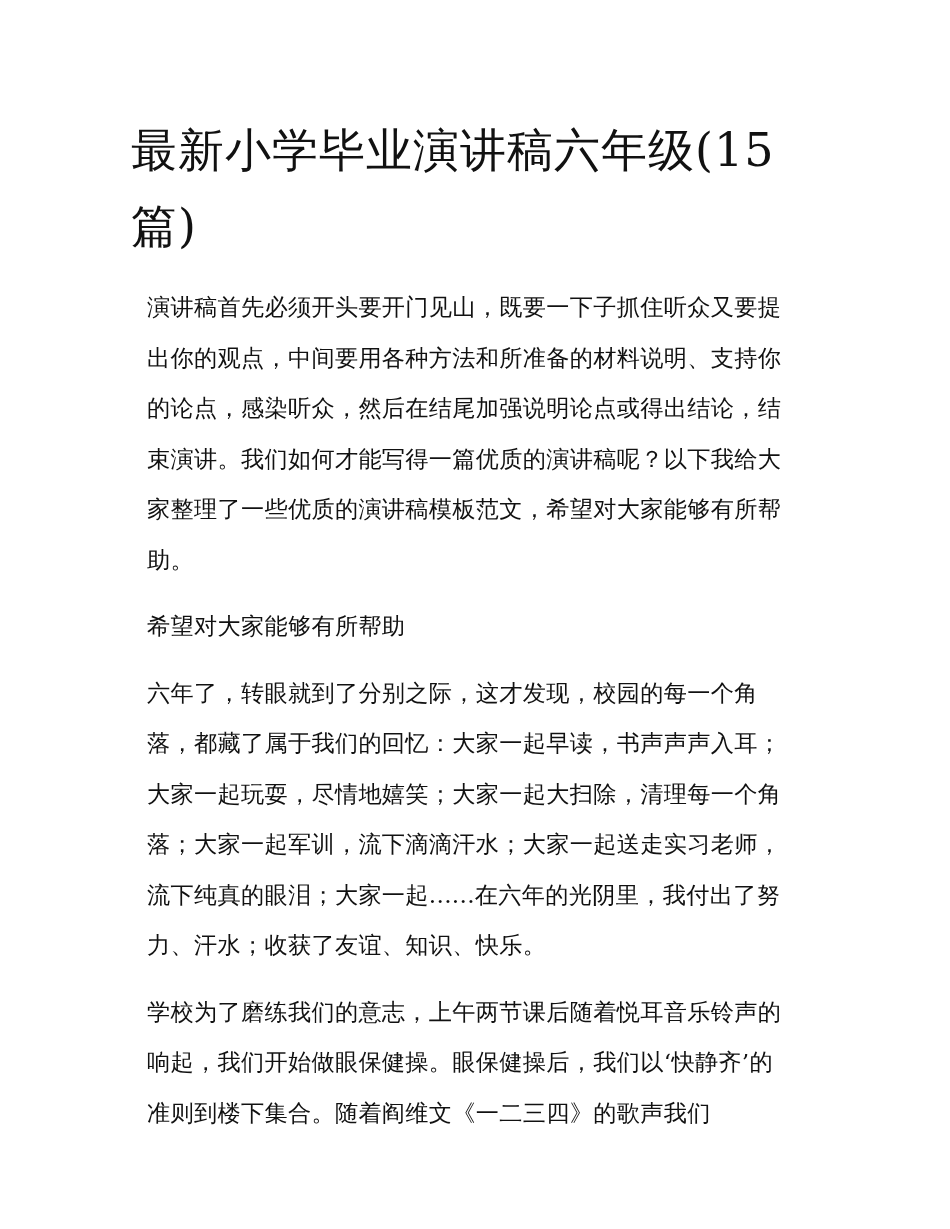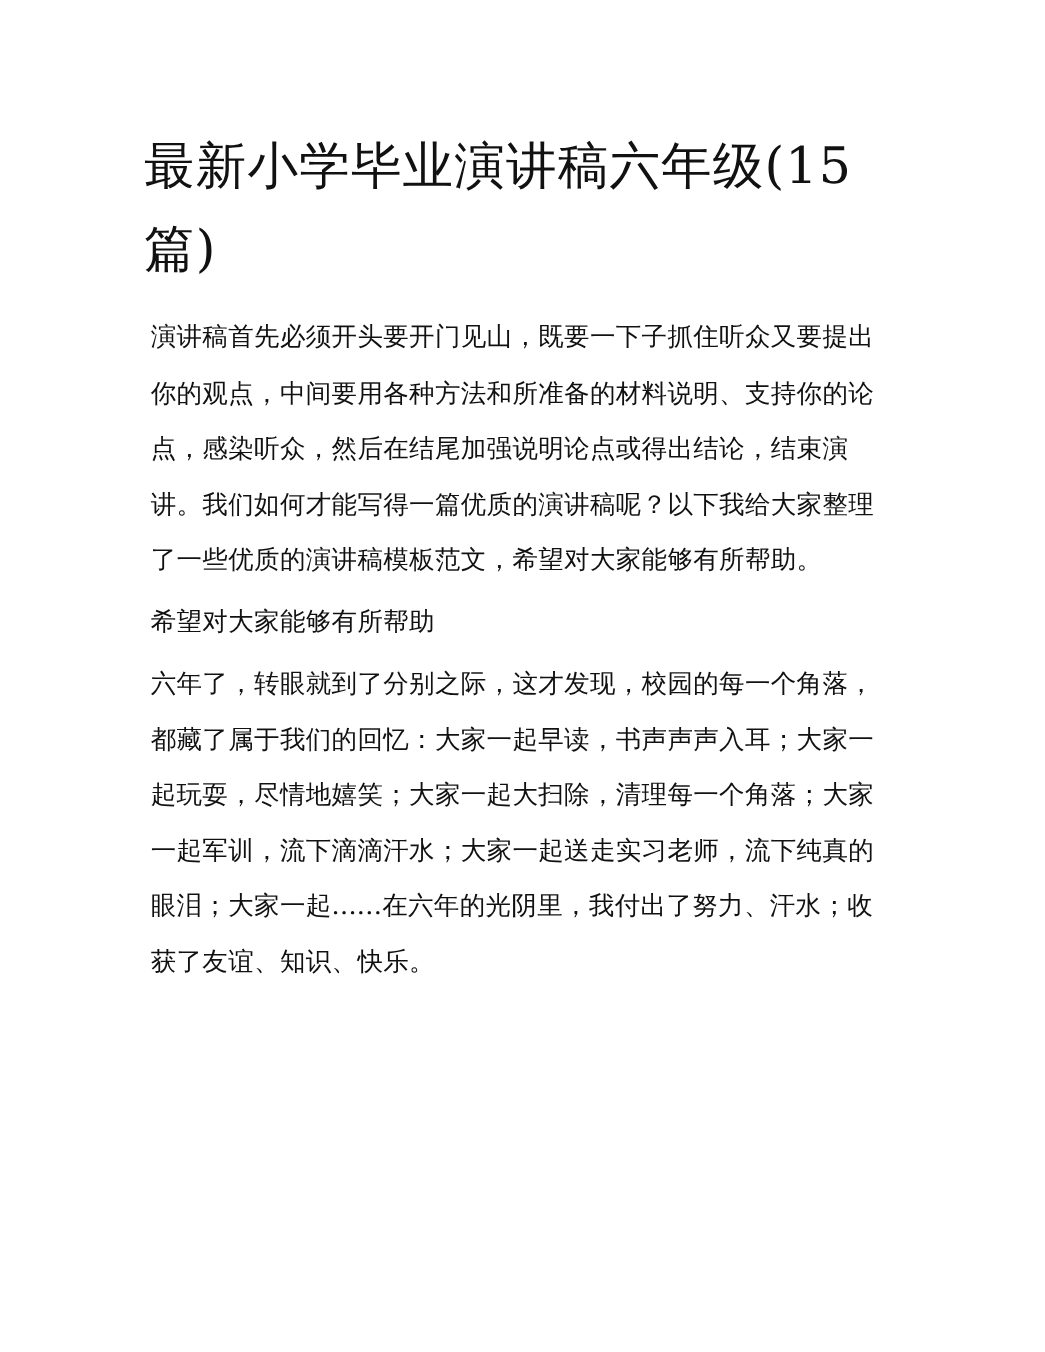--- a/index.html
+++ b/index.html
@@ -25,26 +25,27 @@
       font-size: 46px;
       line-height: 76px;
       margin: 0 0 18px 0;
       font-weight: normal;
       letter-spacing: 1px;
       word-break: break-all;
     }
     .para {
       font-size: 23.2px;
       line-height: 50.5px;
-      margin: 6px;
+      margin: 16px;
       letter-spacing: 0.3px;
       word-break: break-all;
     }
   </style>
 </head>
 <body>
 
 <div class="page">
   <h1 class="title">最新小学毕业演讲稿六年级(15篇)</h1>
   <p class="para">演讲稿首先必须开头要开门见山，既要一下子抓住听众又要提出你的观点，中间要用各种方法和所准备的材料说明、支持你的论点，感染听众，然后在结尾加强说明论点或得出结论，结束演讲。我们如何才能写得一篇优质的演讲稿呢？以下我给大家整理了一些优质的演讲稿模板范文，希望对大家能够有所帮助。</p>
   <p class="para">希望对大家能够有所帮助</p>
   <p class="para">六年了，转眼就到了分别之际，这才发现，校园的每一个角落，都藏了属于我们的回忆：大家一起早读，书声声声入耳；大家一起玩耍，尽情地嬉笑；大家一起大扫除，清理每一个角落；大家一起军训，流下滴滴汗水；大家一起送走实习老师，流下纯真的眼泪；大家一起......在六年的光阴里，我付出了努力、汗水；收获了友谊、知识、快乐。</p>
+  <p class="para">学校为了磨练我们的意志，上午两节课后随着悦耳音乐铃声的响起，我们开始做眼保健操。眼保健操后，我们以‘快静齐’的准则到楼下集合。随着阎维文《一二三四》的歌声我们</p>
 </div>
 
 </body></html>

